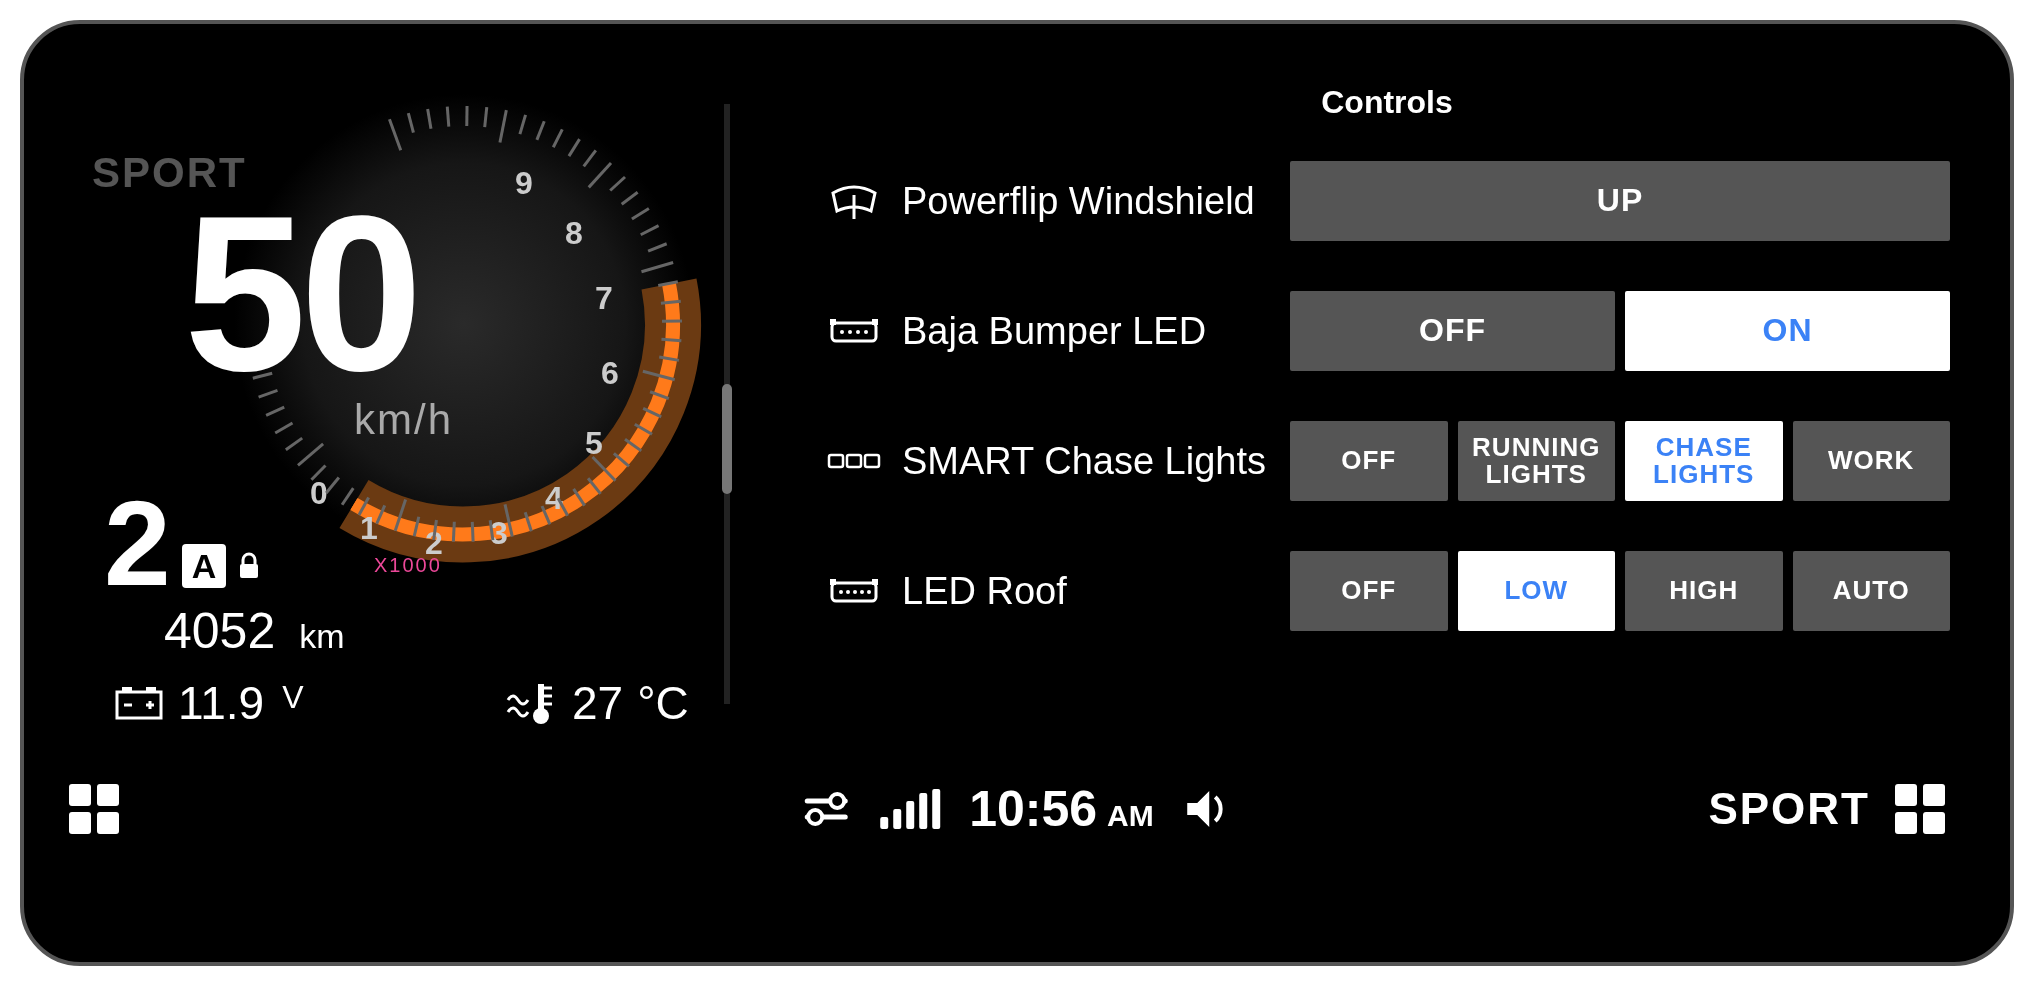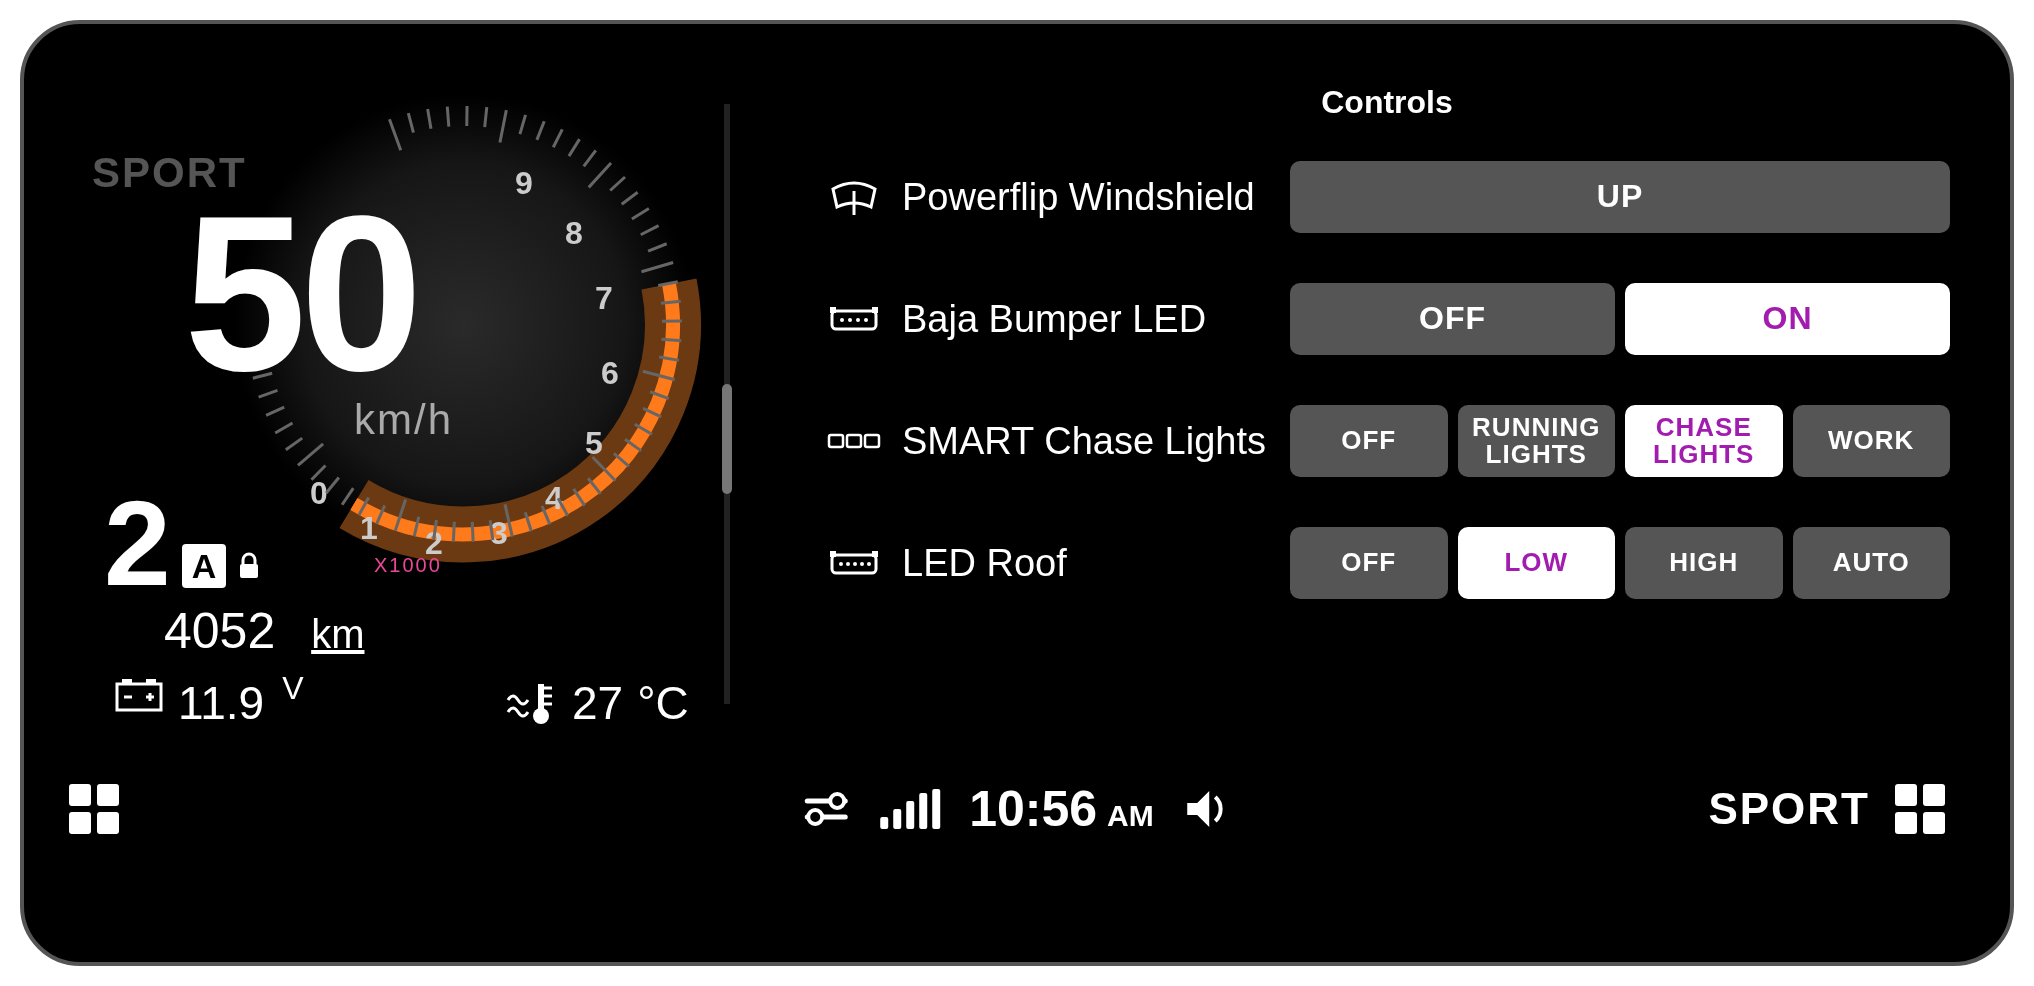--- a/index.html
+++ b/index.html
@@ -54,24 +54,24 @@
     border-radius: 4px;
   }
   .lock-icon {
     position: absolute; top: 498px; left: 172px;
     width: 26px; height: 28px;
   }
   .odo {
     position: absolute; top: 548px; left: 100px;
     font-size: 50px; font-weight: 500;
   }
-  .odo-unit { font-size: 40px; margin-left: 22px; text-decoration: underline; }
+  .odo-unit { font-size: 34px; margin-left: 10px; }
   .batt-row {
     position: absolute; top: 622px; left: 50px;
-    display: flex; gap: 14px;
+    display: flex; align-items: center; gap: 14px;
     font-size: 46px; font-weight: 500;
   }
   .batt-row .unit { font-size: 32px; margin-left: 4px; position: relative; top: -6px; }
   .temp-row {
     position: absolute; top: 622px; left: 440px;
     display: flex; align-items: center; gap: 14px;
     font-size: 46px; font-weight: 500;
   }
   .x1000 {
     position: absolute; top: 500px; left: 310px;
@@ -94,28 +94,28 @@
   .controls-title {
     text-align: center; font-size: 32px; font-weight: 700; margin-bottom: 40px;
   }
   .row {
     display: flex; align-items: center; margin-bottom: 50px; gap: 18px;
   }
   .row .icon-slot { width: 60px; display: flex; justify-content: center; }
   .row .label { width: 370px; font-size: 38px; }
   .row .btns { flex: 1; display: flex; gap: 10px; }
   .btn {
-    flex: 1; height: 72px; background: #555; color: #fff;
+    flex: 1; height: 80px; background: #555; color: #fff;
     font-size: 32px; font-weight: 600; letter-spacing: 1px;
     display: flex; align-items: center; justify-content: center;
-    border-radius: 10px; cursor: pointer; user-select: none;
+    border-radius: 2px; cursor: pointer; user-select: none;
     text-align: center; line-height: 1.05;
   }
   .btn.small { font-size: 26px; padding: 0 6px; }
-  .btn.active { background: #fff; color: #a21caf; }
+  .btn.active { background: #fff; color: #3b82f6; }
   
   .bottombar {
     margin-top: 10px;
     height: 90px;
     display: flex; align-items: center;
     font-size: 44px;
     position: relative;
   }
   .bb-left, .bb-right {
     width: 60px; height: 60px; display: flex; flex-wrap: wrap; gap: 6px;

